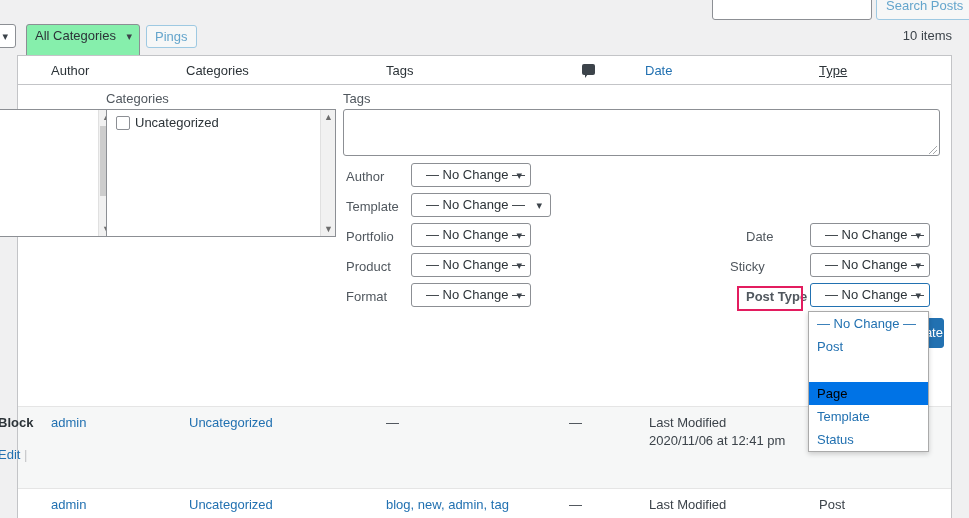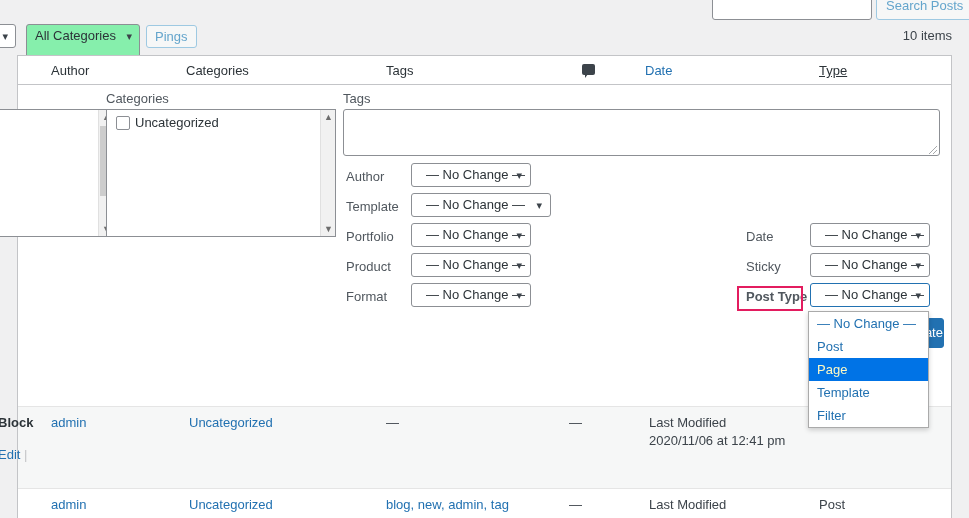--- a/index.html
+++ b/index.html
@@ -200,21 +200,21 @@
     box-shadow: 0 2px 5px rgba(0,0,0,0.18);
     z-index: 50;
   }
   .dd-opt {
     height: 23px; line-height: 23px;
     padding-left: 8px;
     font-size: 13px; color: #2271b1;
     white-space: nowrap;
   }
   .dd-opt.selected {
-    background: #0073e6; color: #fef9c3;
+    background: #0073e6; color: #000000; margin-top: 24px;
   }
 
   .update-btn {
     position: absolute; left: 900px; top: 318px;
     width: 44px; height: 30px;
     background: #2271b1;
     border: 1px solid #2271b1; border-radius: 3px;
     color: #fff; font-size: 13px;
     line-height: 28px; text-align: center;
     overflow: hidden;
@@ -326,21 +326,21 @@
         <span>— No Change —</span>
         <span class="chev">▾</span>
       </div>
 
       <div class="field-label" style="left:728px; top:143px;">Date</div>
       <div class="wp-select" style="left:792px; top:137px; width:120px;">
         <span>— No Change —</span>
         <span class="chev">▾</span>
       </div>
 
-      <div class="field-label" style="left:728px; top:173px;">Sticky</div>
+      <div class="field-label" style="left:712px; top:173px;">Sticky</div>
       <div class="wp-select" style="left:792px; top:167px; width:120px;">
         <span>— No Change —</span>
         <span class="chev">▾</span>
       </div>
 
       <div class="field-label" style="left:728px; top:203px;font-weight:bold;">Post Type</div>
       <div class="wp-select posttype-select" style="left:792px; top:197px; width:120px;">
         <span>— No Change —</span>
         <span class="chev">▾</span>
       </div>
@@ -372,16 +372,16 @@
 
   <div class="highlight-box"></div>
 
   <div class="update-btn">Update</div>
 
   <div class="dropdown-list">
     <div class="dd-opt">— No Change —</div>
     <div class="dd-opt">Post</div>
     <div class="dd-opt selected">Page</div>
     <div class="dd-opt">Template</div>
-    <div class="dd-opt">Filter</div>
+    <div class="dd-opt">Status</div>
   </div>
 
 </div>
 
 </body></html>

